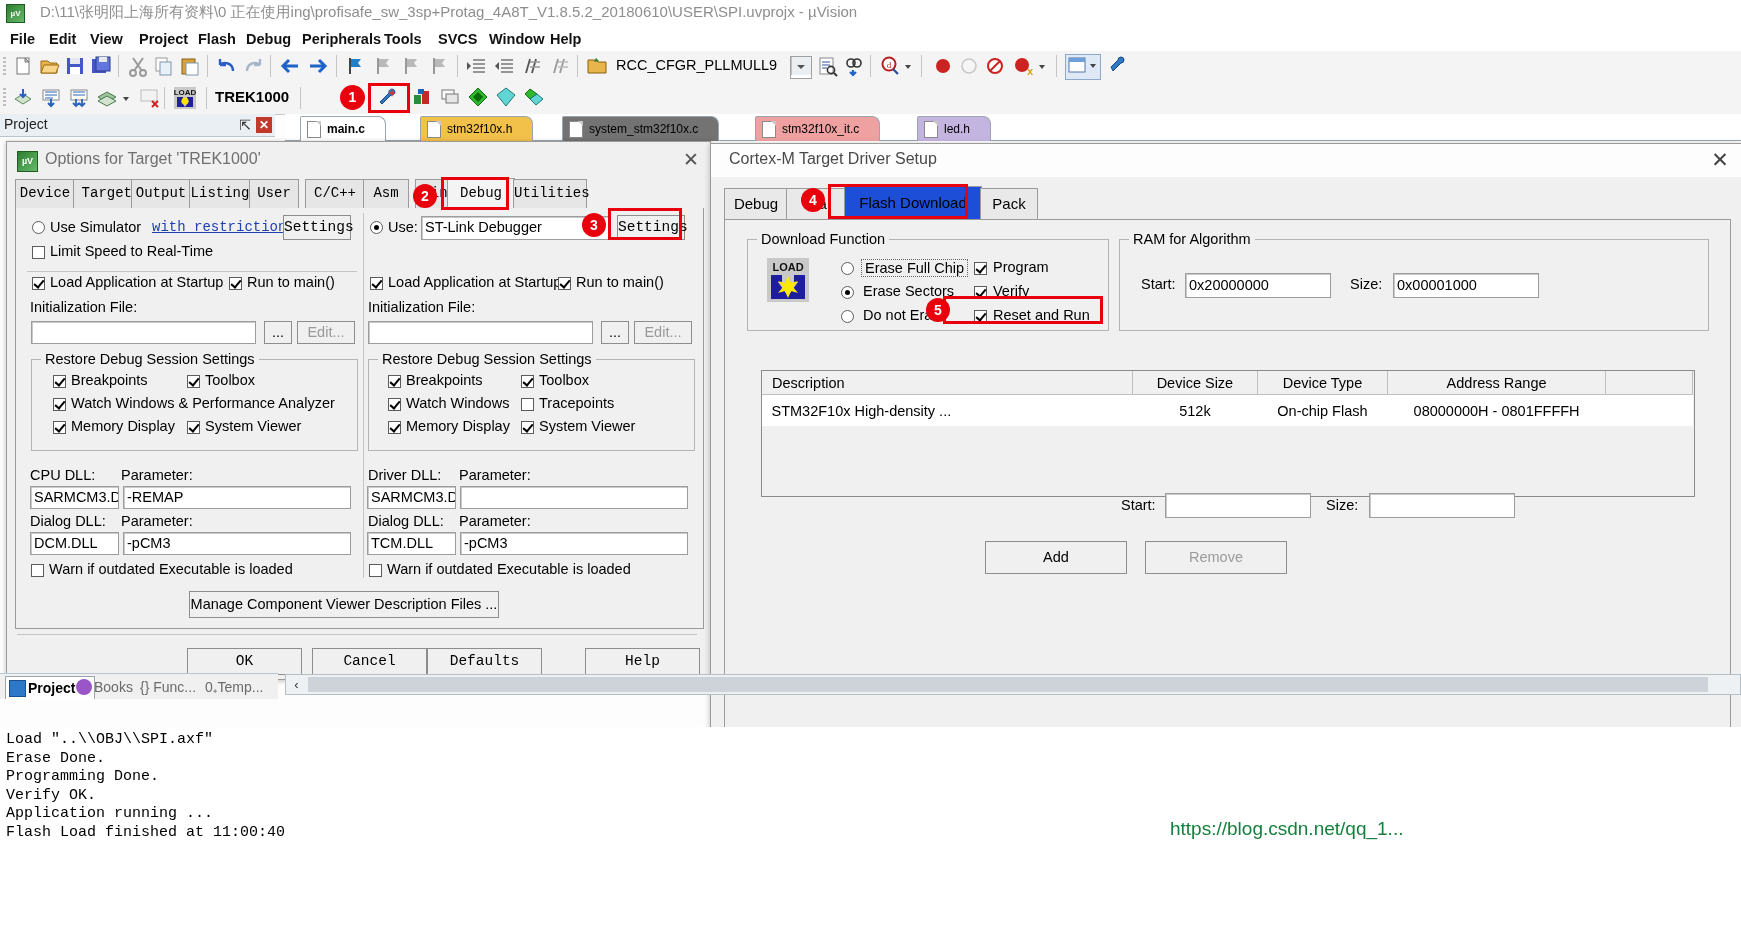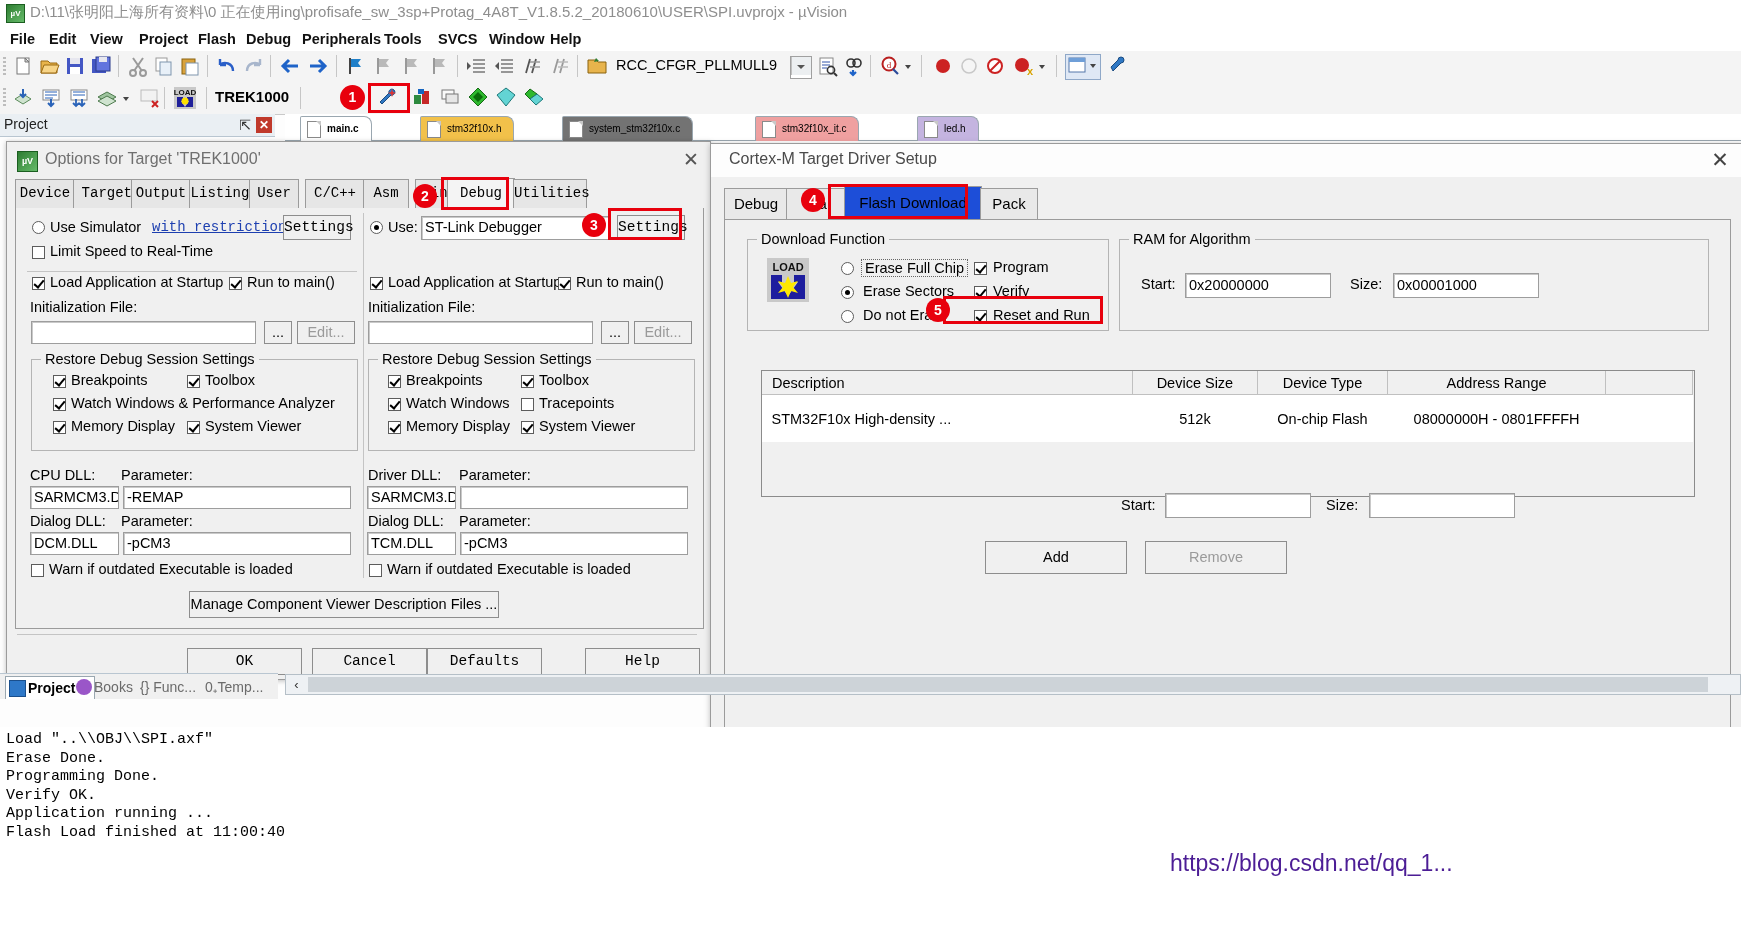--- a/index.html
+++ b/index.html
@@ -13,21 +13,21 @@
     position:relative;
   }
 
   
   #app-window{position:absolute;left:0;top:0;width:1741px;height:938px;background:#fdfdfd;}
   #titlebar{position:absolute;left:0;top:0;width:1741px;height:26px;background:#ffffff;
             border-bottom:1px solid #e8e8e8;}
   #title-icon{position:absolute;left:6px;top:4px;width:17px;height:17px;
               background:linear-gradient(135deg,#2e7d32,#66bb6a);border:1px solid #1b5e20;
               color:#fff;font-size:8px;font-weight:bold;text-align:center;line-height:17px;}
-  #title-text{position:absolute;left:30px;top:3px;font-size:15px;color:#8e8e8e;
+  #title-text{position:absolute;left:40px;top:3px;font-size:15px;color:#8e8e8e;
               white-space:nowrap;font-family:"Liberation Sans",sans-serif;}
 
   #menubar{position:absolute;left:0;top:26px;width:1741px;height:25px;background:#ffffff;}
   #menubar .mi{position:absolute;top:3px;font-size:14.5px;color:#111;font-weight:bold;
                padding:2px 6px;cursor:default;white-space:nowrap;}
 
   #toolbar1{position:absolute;left:0;top:51px;width:1741px;height:30px;
             background:#f4f4f4;border-bottom:1px solid #dcdcdc;}
   #toolbar2{position:absolute;left:0;top:81px;width:1741px;height:33px;
             background:#f4f4f4;border-bottom:1px solid #c9c9c9;}
@@ -47,21 +47,21 @@
       background:#eaeff3;border-bottom:1px solid #b9c6d1;}
   #project-pane-title{position:absolute;left:4px;top:2px;font-size:14px;color:#222;}
   #pin-icon{position:absolute;left:238px;top:3px;width:14px;height:16px;color:#333;font-size:14px;text-align:center;}
   #close-proj-icon{position:absolute;left:256px;top:3px;width:16px;height:16px;background:#c0392b;
       color:#fff;font-size:12px;text-align:center;line-height:16px;font-weight:bold;}
 
   
   #tabstrip{position:absolute;left:285px;top:114px;width:1456px;height:26px;background:#ffffff;
             border-bottom:1px solid #9aa7b0;}
   .etab{position:absolute;top:2px;height:24px;border:1px solid #9aa7b0;border-bottom:none;
-        border-radius:2px 8px 0 0;font-size:10px;line-height:24px;padding-left:26px;padding-right:12px;
+        border-radius:2px 8px 0 0;font-size:12px;line-height:24px;padding-left:26px;padding-right:20px;
         white-space:nowrap;}
   .etab .doc{position:absolute;left:6px;top:4px;width:12px;height:15px;background:#fff;
              border:1px solid #8a8a8a;}
   .etab .doc:after{content:"";position:absolute;right:-1px;top:-1px;border-left:5px solid transparent;
              border-top:5px solid #c8c8c8;}
 
   
   #opts-dialog{position:absolute;left:6px;top:141px;width:703px;height:537px;
       background:#f0f0f0;border:1px solid #9b9b9b;box-shadow:0 1px 5px rgba(0,0,0,.25);}
   #opts-titlebar{position:absolute;left:0;top:0;width:703px;height:37px;background:#f0f0f0;}
@@ -113,21 +113,21 @@
   #cm-tabs{position:absolute;left:13px;top:44px;height:32px;}
   .ctab{position:absolute;top:0;height:30px;border:1px solid #9b9b9b;border-bottom:none;
         background:#e9e9e9;font-size:15px;line-height:29px;text-align:center;}
   .ctab.active{background:#1d4ed8;height:32px;top:-2px;line-height:32px;}
   #cm-panel{position:absolute;left:13px;top:75px;width:1005px;height:560px;background:#f0f0f0;
       border:1px solid #9b9b9b;}
 
   table.algo{position:absolute;border-collapse:collapse;background:#fff;font-size:14.5px;}
   table.algo th{border:1px solid #c0c0c0;background:#f0f0f0;font-weight:normal;height:23px;
       padding:0 6px;text-align:center;}
-  table.algo td{height:23px;padding:12px 6px;border:none;}
+  table.algo td{height:23px;padding:4px 6px;border:none;}
 
   
   .redbox{position:absolute;border:3px solid #e8000d;box-sizing:border-box;pointer-events:none;}
   .badge{position:absolute;background:#e8000d;color:#fff;border-radius:50%;font-size:14px;
          font-weight:bold;text-align:center;box-sizing:border-box;}
 
   
   #proj-tabbar{position:absolute;left:0;top:673px;width:278px;height:25px;background:#f0f0f0;
       border-top:1px solid #b9c6d1;}
   .ptab{position:absolute;top:2px;height:22px;font-size:14px;line-height:22px;}
@@ -137,21 +137,21 @@
   #buildout-body{position:absolute;left:0;top:727px;width:1741px;height:211px;background:#fff;
       font-family:"Liberation Mono",monospace;font-size:15px;line-height:18.5px;padding:4px 6px;
       box-sizing:border-box;white-space:pre;}
 
   #editor-bg{position:absolute;left:285px;top:140px;width:1456px;height:533px;background:#fff;}
   #editor-hscroll{position:absolute;left:285px;top:674px;width:1456px;height:21px;background:#eef1f4;
       border:1px solid #b5bfc7;box-sizing:border-box;}
   #editor-hscroll .thumb{position:absolute;left:22px;top:2px;width:1400px;height:15px;background:#cdd3d8;}
   #editor-hscroll .lft{position:absolute;left:2px;top:1px;width:17px;height:17px;font-size:13px;
       text-align:center;line-height:17px;color:#333;}
-  .wm{position:absolute;color:#4c1d95;font-size:23px;margin-top:32px;}
+  .wm{position:absolute;color:#15803d;font-size:19px;}
 </style>
 </head>
 <body>
 
 <div id="app-window">
 
   <div id="titlebar">
     <div id="title-icon">µV</div>
     <div id="title-text">D:\11\张明阳上海所有资料\0 正在使用ing\profisafe_sw_3sp+Protag_4A8T_V1.8.5.2_20180610\USER\SPI.uvprojx - µVision</div>
   </div>

